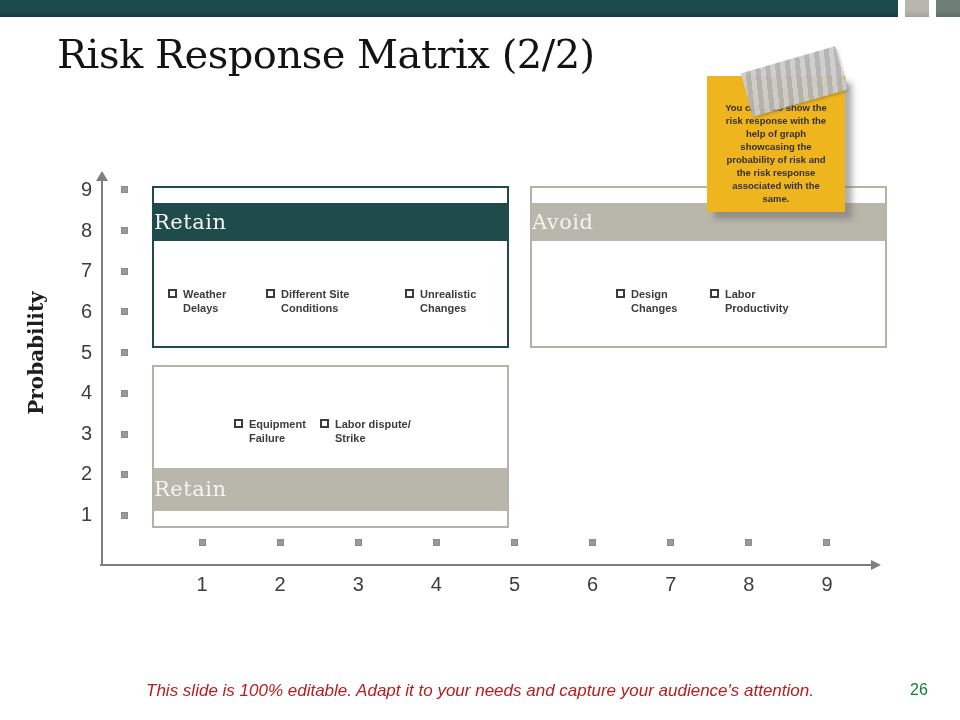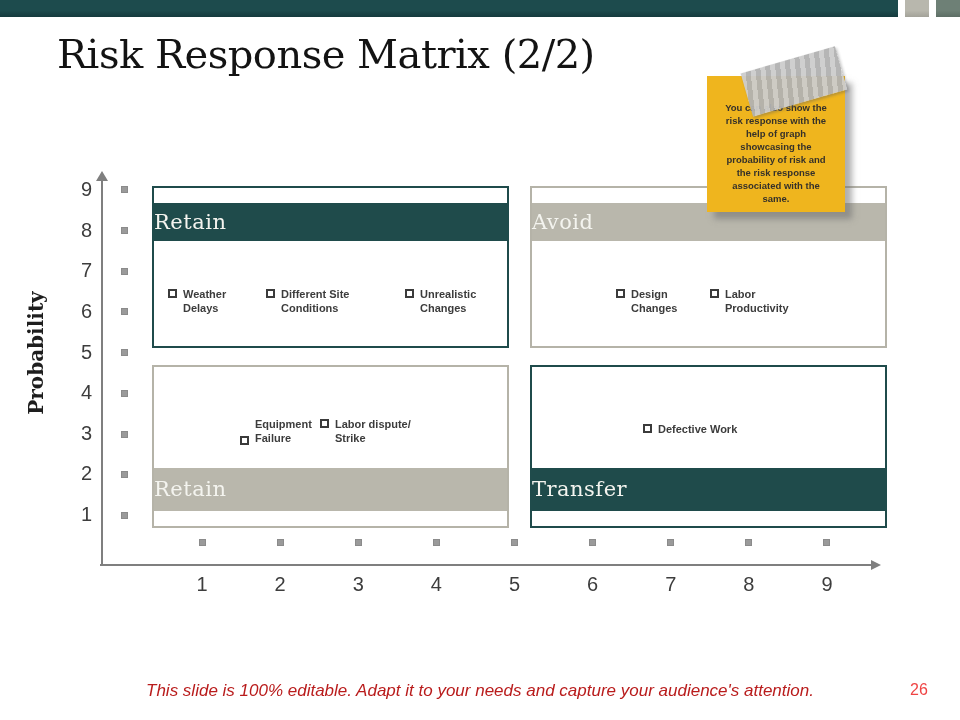--- a/index.html
+++ b/index.html
@@ -68,21 +68,21 @@
   .note { position:absolute; left:707px; top:76px; width:138px; height:136px; background:#efb51e;
           box-shadow:7px 7px 6px rgba(110,110,110,0.55); z-index:5; }
   .note-text { padding:25px 6px 0 6px; font-size:9.5px; line-height:13px; font-weight:bold;
                color:#35312a; text-align:center; white-space:pre-line; }
   .tape { position:absolute; left:38px; top:-17px; width:98px; height:45px;
           background:repeating-linear-gradient(100deg,#cdcdcd 0 5px,#b2b2b2 5px 10px);
           transform:rotate(-16deg); opacity:0.95; box-shadow:1px 2px 3px rgba(90,90,90,0.4); }
 
   .footer { position:absolute; left:0; top:681px; width:960px; text-align:center;
             font-style:italic; font-size:17px; color:#b91c1c; }
-  .page-num { position:absolute; left:910px; top:681px; font-size:16px; color:#ef4444; }
+  .page-num { position:absolute; left:910px; top:681px; font-size:16px; color:#15803d; }
 </style>
 </head>
 <body>
 
 <div class="slide">
 
   <div class="topbar-seg topbar-main"></div>
   <div class="topbar-seg topbar-b1"></div>
   <div class="topbar-seg topbar-b2"></div>
 
@@ -172,44 +172,35 @@
 Changes</span>
     </div>
     <div class="item" style="left:178px; top:99px;">
       <span class="cb"></span>
       <span class="item-label">Labor
 Productivity</span>
     </div>
   </div>
 
   <div class="quad q-bl b-gray">
-    <div class="item" style="left:86px; top:50px;align-items:flex-end;">
+    <div class="item" style="left:80px; top:50px;">
       <span class="cb"></span>
       <span class="item-label">Equipment
 Failure</span>
     </div>
     <div class="item" style="left:166px; top:50px;">
       <span class="cb"></span>
       <span class="item-label">Labor dispute/
 Strike</span>
     </div>
     <div class="band band-bottom band-gray">
       <span>Retain</span>
     </div>
   </div>
 
-  <div class="quad q-br b-teal">
-    <div class="item" style="left:111px; top:55px;">
-      <span class="cb"></span>
-      <span class="item-label">Defective Work</span>
-    </div>
-    <div class="band band-bottom band-teal">
-      <span>Transfer</span>
-    </div>
-  </div>
 
   <div class="note">
     <div class="tape"></div>
     <div class="note-text">You can also show the
 risk response with the
 help of graph
 showcasing the
 probability of risk and
 the risk response
 associated with the

